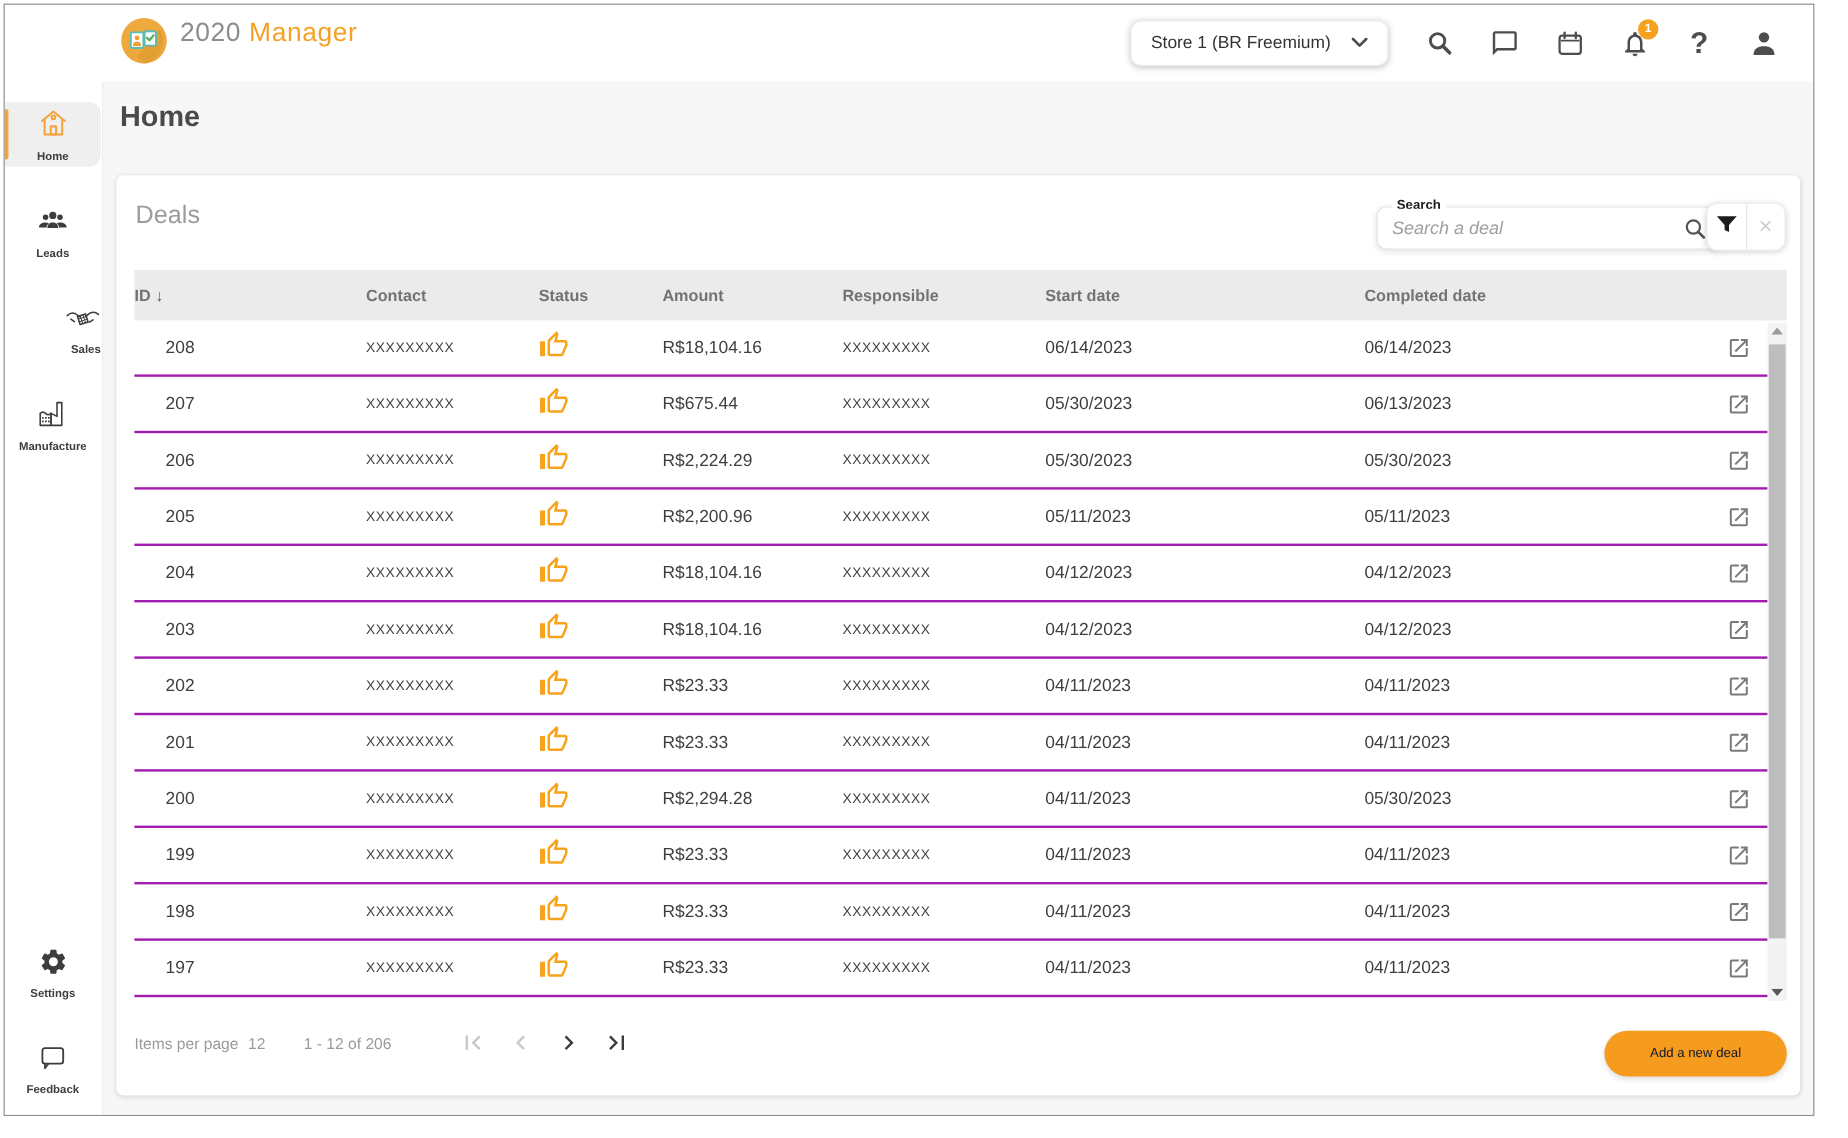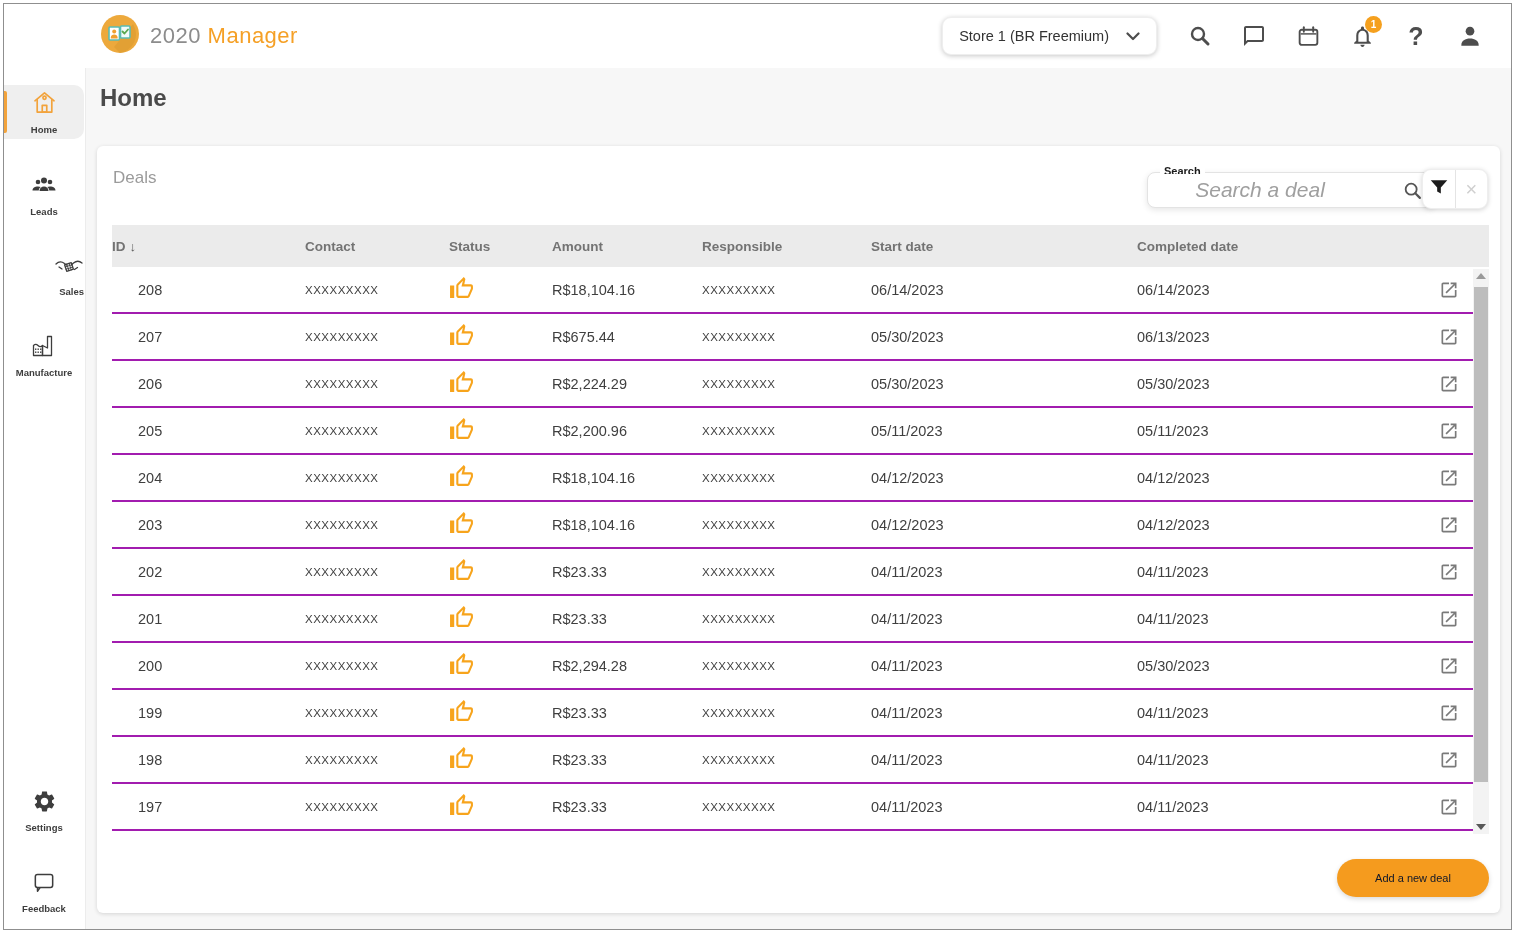--- a/index.html
+++ b/index.html
@@ -2,21 +2,21 @@
 <html><head>
 <meta charset="utf-8">
 <style>
   * { margin:0; padding:0; box-sizing:border-box; }
   html,body { width:1540px; height:948px; background:#ffffff; font-family:"Liberation Sans", sans-serif; overflow:hidden; }
 
   .window { position:absolute; left:3px; top:3px; width:1509px; height:927px; border:1px solid #8f8f8f; background:#f7f7f7; overflow:hidden; }
 
   
   .topbar { position:absolute; left:0; top:0; right:0; height:64px; background:#fff; display:flex; align-items:center; z-index:5; }
-  .logo-wrap { display:flex; align-items:center; margin-left:96px; gap:10px; }
+  .logo-wrap { display:flex; align-items:flex-start; margin-left:96px; gap:10px; }
   .logo-text { font-size:22px; letter-spacing:.5px; }
   .logo-text .g { color:#8c8c8c; }
   .logo-text .o { color:#f5a026; }
   .store-btn { margin-left:auto; height:38px; background:#fff; border:1px solid #eee; border-radius:9px; box-shadow:0 1px 5px rgba(0,0,0,.22); display:flex; align-items:center; gap:17px; padding:0 16px; font-size:14.5px; color:#333; cursor:pointer; }
   .topbar-icons { display:flex; align-items:center; gap:28px; margin-left:30px; padding-right:28px; }
   .tb-icon { width:26px; height:26px; position:relative; display:flex; align-items:center; justify-content:center; cursor:pointer; }
   .badge { position:absolute; top:-7px; right:-7px; width:17px; height:17px; border-radius:50%; background:#f5a01e; color:#fff; font-size:10px; font-weight:bold; display:flex; align-items:center; justify-content:center; }
   .qmark { font-size:25px; font-weight:700; color:#4d4d4d; line-height:1; }
 
   
@@ -25,25 +25,25 @@
   .side-item .lbl { font-size:9.5px; font-weight:bold; color:#3d3d3d; }
   .side-item.active { background:#efefef; border-radius:0 10px 10px 0; }
   .side-item.active .lbl { color:#3d3d3d; }
   .active-bar { position:absolute; left:-1px; top:6px; bottom:6px; width:4px; background:#f2a33c; border-radius:0 2px 2px 0; }
 
   
   .main { position:absolute; left:82px; top:64px; right:0; bottom:0; background:#f7f7f7; }
   .page-title { position:absolute; left:14px; top:16px; font-size:24px; font-weight:bold; color:#4a4a4a; }
 
   .card { position:absolute; left:11px; top:78px; width:1403px; height:767px; background:#fff; border-radius:6px; box-shadow:0 1px 4px rgba(0,0,0,.14); }
-  .deals-title { position:absolute; left:16px; top:22px; font-size:17px; font-weight:300; color:#9b9b9b; }
+  .deals-title { position:absolute; left:16px; top:22px; font-size:21px; font-weight:300; color:#9b9b9b; }
 
   .search-field { position:absolute; left:1050px; top:26px; width:288px; height:36px; border:1px solid #e3e3e3; border-radius:8px; background:#fff; box-shadow:0 2px 6px rgba(0,0,0,.10); }
   .search-field .flabel { position:absolute; top:-8px; left:12px; background:#fff; padding:0 4px; font-size:11px; font-weight:bold; color:#1b1b1b; }
-  .search-field input { position:absolute; left:12px; top:1px; width:200px; height:32px; border:none; outline:none; font-size:21px; font-style:italic; color:#1d4ed8; font-family:"Liberation Sans",sans-serif;text-align:center; }
+  .search-field input { position:absolute; left:12px; top:1px; width:200px; height:32px; border:none; outline:none; font-size:15px; font-style:italic; color:#1d4ed8; font-family:"Liberation Sans",sans-serif; }
   .search-field input::placeholder { color:#9f9f9f; font-style:italic; }
   .search-field .mag { position:absolute; right:10px; top:7px; }
 
   .filter-group { position:absolute; left:1325px; top:23px; width:66px; height:40px; background:#fff; border:1px solid #eee; border-radius:9px; box-shadow:0 1px 5px rgba(0,0,0,.18); display:flex; }
   .filter-seg { flex:1; display:flex; align-items:center; justify-content:center; cursor:pointer; }
   .filter-seg + .filter-seg { border-left:1px solid #e4e4e4; }
   .clear-x { font-size:20px; color:#cfcfcf; font-weight:400; }
 
   .table-wrap { position:absolute; left:15px; top:79px; width:1377px; }
   .t-head { height:42px; background:#ebebeb; display:grid; grid-template-columns:193px 144px 103px 150px 169px 266px 302px 1fr; align-items:center; font-size:13.5px; font-weight:bold; color:#737373; }
@@ -555,17 +555,42 @@
             </svg>
         </div>
         <div class="sb-thumb"></div>
         <div class="sb-arrow down">
           <svg width="10" height="6" viewBox="0 0 10 6">
               <path d="M0 0 L10 0 L5 6 Z" fill="#585858"></path>
             </svg>
         </div>
       </div>
 
+      <div class="pagination">
+        <span class="pg-label">Items per page</span>
+        <span class="pg-size">12</span>
+        <span class="pg-range">1 - 12 of 206</span>
+        <div class="pg-btn">
+          <svg width="24" height="24" viewBox="0 0 24 24">
+              <path d="M18.41 16.59L13.82 12l4.59-4.59L17 6l-6 6 6 6zM6 6h2v12H6z" fill="#c8c8c8"></path>
+            </svg>
+        </div>
+        <div class="pg-btn">
+          <svg width="24" height="24" viewBox="0 0 24 24">
+              <path d="M15.41 7.41L14 6l-6 6 6 6 1.41-1.41L10.83 12z" fill="#c8c8c8"></path>
+            </svg>
+        </div>
+        <div class="pg-btn">
+          <svg width="24" height="24" viewBox="0 0 24 24">
+              <path d="M8.59 16.59L13.17 12 8.59 7.41 10 6l6 6-6 6z" fill="#3d3d3d"></path>
+            </svg>
+        </div>
+        <div class="pg-btn">
+          <svg width="24" height="24" viewBox="0 0 24 24">
+              <path d="M5.59 7.41L10.18 12l-4.59 4.59L7 18l6-6-6-6zM16 6h2v12h-2z" fill="#3d3d3d"></path>
+            </svg>
+        </div>
+      </div>
 
       <button class="add-btn">Add a new deal</button>
     </div>
   </div>
 </div>
 
 </body></html>

